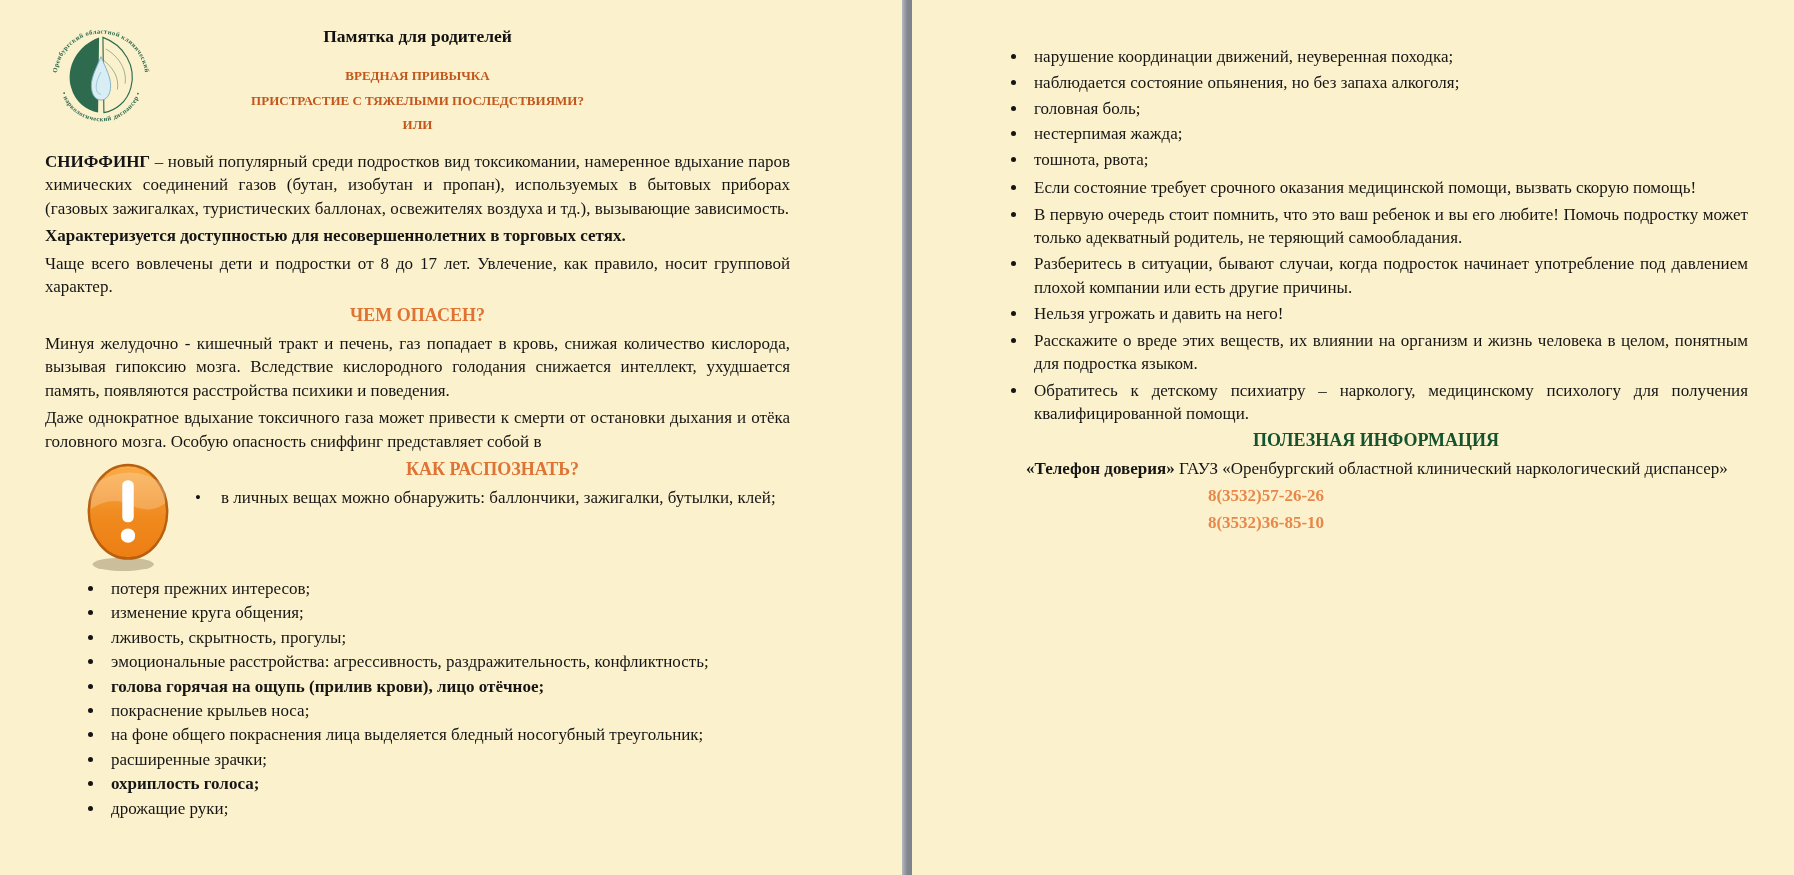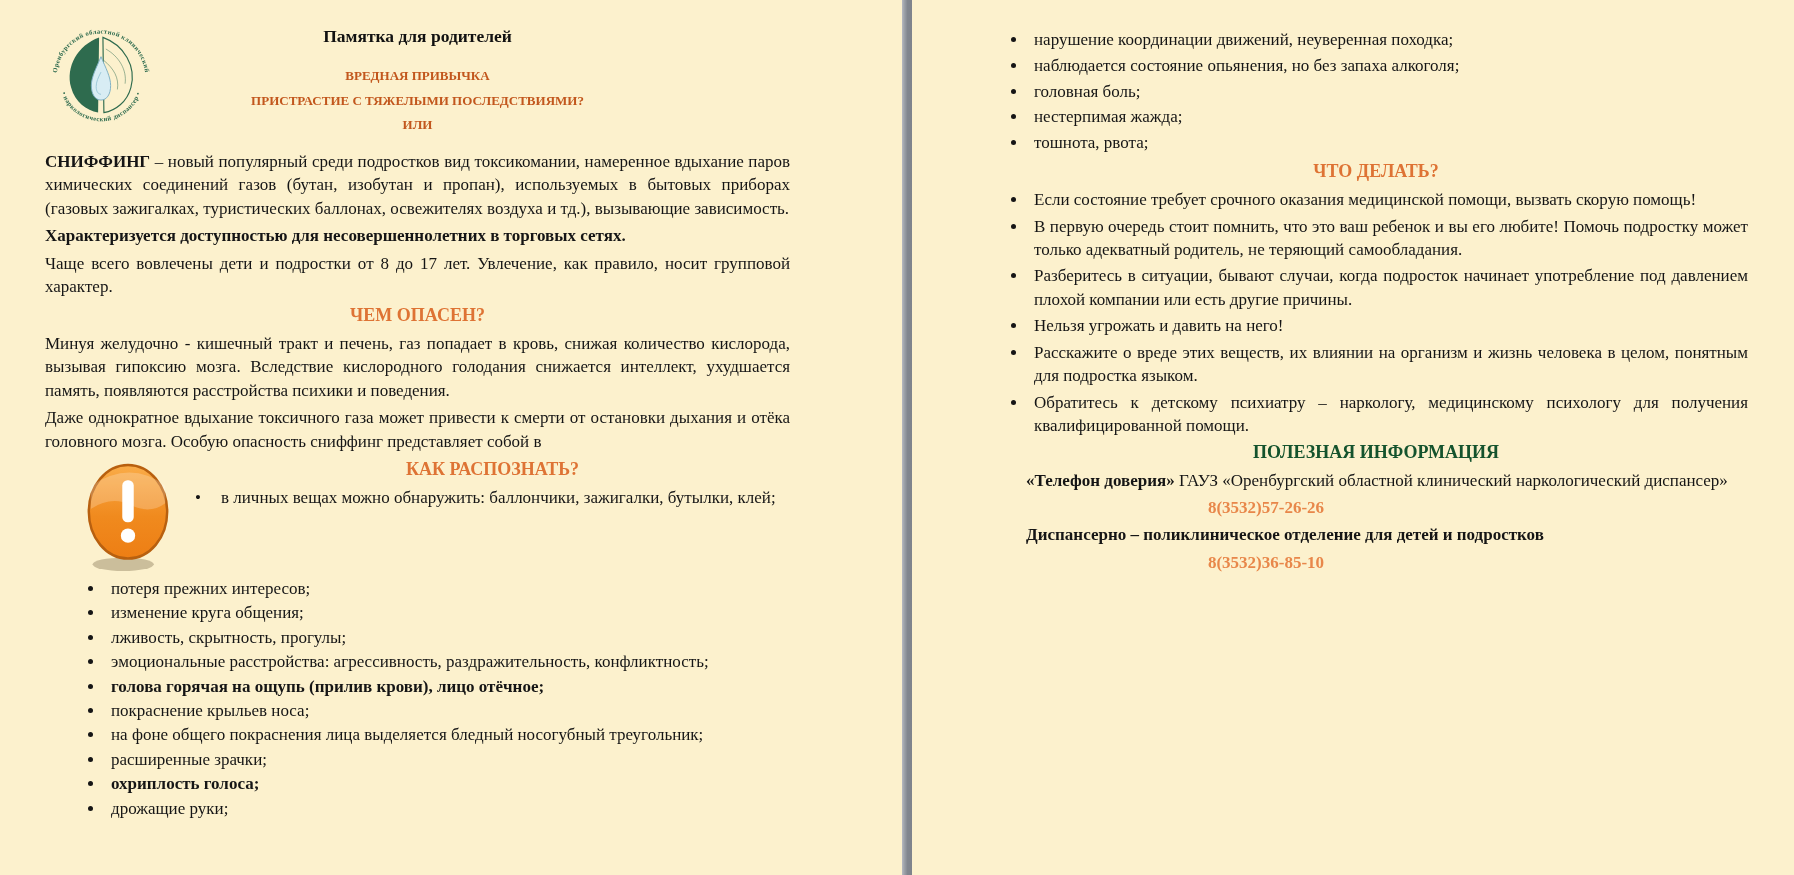--- a/index.html
+++ b/index.html
@@ -63,21 +63,21 @@
     display:flex;margin:1px 0 3px 40px;text-align:justify;
   }
   .first-bullet .dot{flex:0 0 26px;font-size:17px;}
   ul.bullets{
     margin:2px 0 0 0;
     padding:0 0 0 60px;
     list-style:disc outside;
     clear:left;
   }
   ul.bullets li{padding-left:6px;margin:0 0 3.6px 0;line-height:20.8px;}
-  ul.symptoms{padding-left:24px;margin-top:0;}
+  ul.symptoms{padding-left:24px;margin-top:17px;}
   ul.symptoms li{margin-bottom:5px;}
   ul.advice{padding-left:24px;}
   ul.advice li{text-align:justify;margin-bottom:3.4px;line-height:23.2px;}
   .hotline{margin:2px 0 2px 22px;text-align:justify;}
   .phone{
     width:480px;margin:3px 0 4px 22px;
     text-align:center;font-weight:bold;color:#E8874A;
   }
   .dept{margin-left:22px;}
   .addr{margin-left:22px;}
@@ -175,35 +175,33 @@
   <section class="page right">
 
     <ul class="bullets symptoms">
       <li>нарушение координации движений, неуверенная походка;</li>
       <li>наблюдается состояние опьянения, но без запаха алкоголя;</li>
       <li>головная боль;</li>
       <li>нестерпимая жажда;</li>
       <li>тошнота, рвота;</li>
     </ul>
 
-    <h3 class="sect">ЧТО ДЕЛАТЬ?</h3>
 
     <ul class="bullets advice">
       <li>Если состояние требует срочного оказания медицинской помощи, вызвать скорую помощь!</li>
       <li>В первую очередь стоит помнить, что это ваш ребенок и вы его любите! Помочь подростку может только адекватный родитель, не теряющий самообладания.</li>
       <li>Разберитесь в ситуации, бывают случаи, когда подросток начинает употребление под давлением плохой компании или есть другие причины.</li>
       <li>Нельзя угрожать и давить на него!</li>
       <li>Расскажите о вреде этих веществ, их влиянии на организм и жизнь человека в целом, понятным для подростка языком.</li>
       <li>Обратитесь к детскому психиатру – наркологу, медицинскому психологу для получения квалифицированной помощи.</li>
     </ul>
 
     <h3 class="sect light">ПОЛЕЗНАЯ ИНФОРМАЦИЯ</h3>
 
     <p class="hotline"><b>«Телефон доверия»</b><span> ГАУЗ «Оренбургский областной клинический наркологический диспансер»</span></p>
 
     <div class="phone">8(3532)57-26-26</div>
 
-    <p class="dept bold">Диспансерно – поликлиническое отделение для детей и подростков</p>
 
     <div class="phone">8(3532)36-85-10</div>
 
   </section>
 </div>
 
 </body></html>

